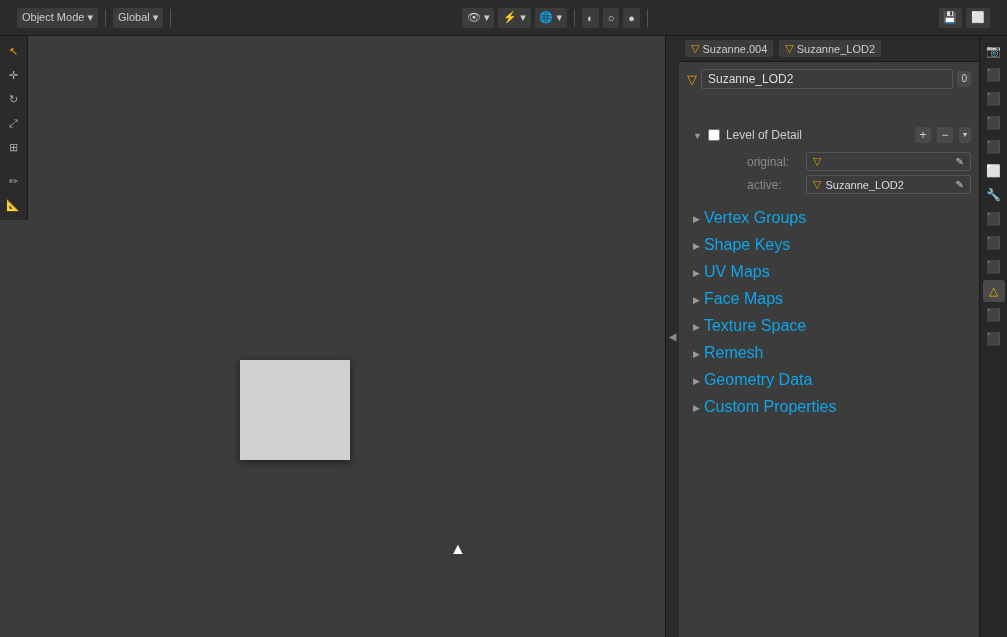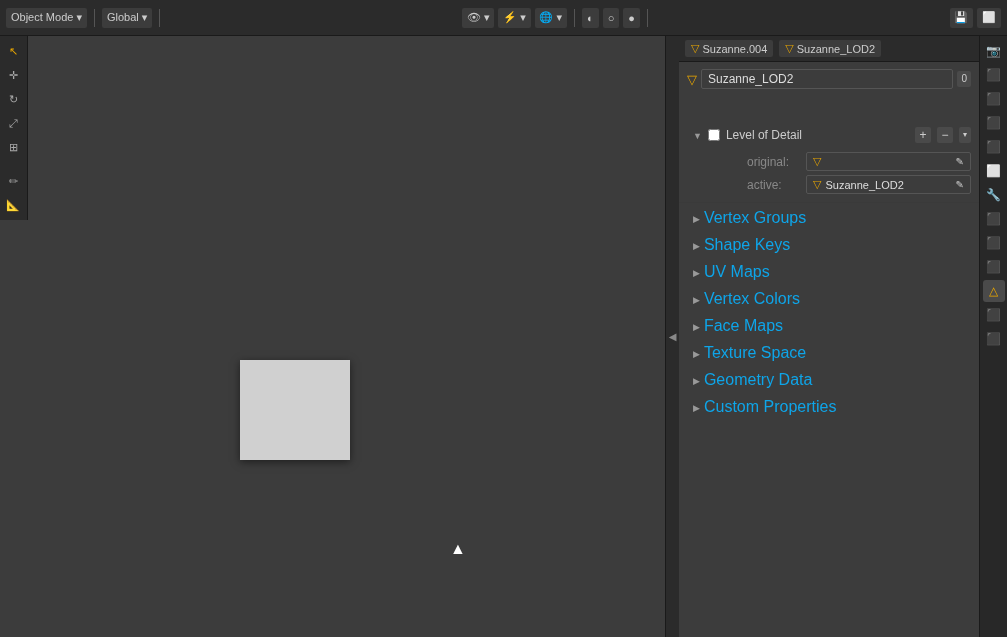--- a/index.html
+++ b/index.html
@@ -14,21 +14,21 @@
       display: flex;
       flex-direction: column;
     }
 
     
     #top-toolbar {
       height: 36px;
       background: #2b2b2b;
       display: flex;
       align-items: center;
-      padding: 0 6px;
+      padding: 0 17px;
       gap: 4px;
       flex-shrink: 0;
       border-bottom: 1px solid #1a1a1a;
     }
     .toolbar-btn {
       background: #3c3c3c;
       border: none;
       color: #ccc;
       padding: 2px 5px;
       cursor: pointer;
@@ -469,36 +469,36 @@
           <div class="prop-section">
             <span class="tri-right"></span>
             <span class="prop-section-label">Shape Keys</span>
           </div>
 
           <div class="prop-section">
             <span class="tri-right"></span>
             <span class="prop-section-label">UV Maps</span>
           </div>
 
-          <div class="prop-section">
-            <span class="tri-right"></span>
-            <span class="prop-section-label">Vertex Colors</span>
-          </div>
 
           <div class="prop-section">
             <span class="tri-right"></span>
             <span class="prop-section-label">Face Maps</span>
           </div>
 
 
           <div class="prop-section">
             <span class="tri-right"></span>
             <span class="prop-section-label">Texture Space</span>
           </div>
 
+          <div class="prop-section">
+            <span class="tri-right"></span>
+            <span class="prop-section-label">Remesh</span>
+          </div>
 
           <div class="prop-section">
             <span class="tri-right"></span>
             <span class="prop-section-label">Geometry Data</span>
           </div>
 
           <div class="prop-section">
             <span class="tri-right"></span>
             <span class="prop-section-label">Custom Properties</span>
           </div>

